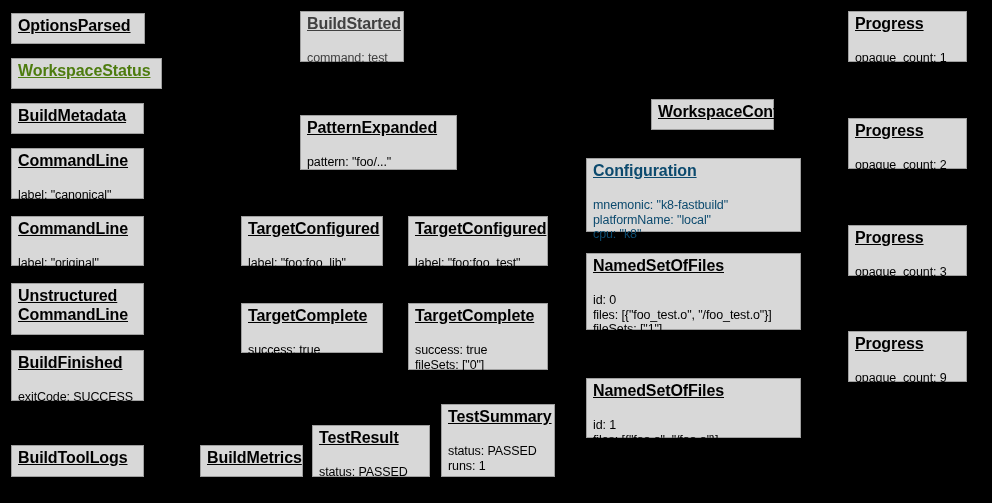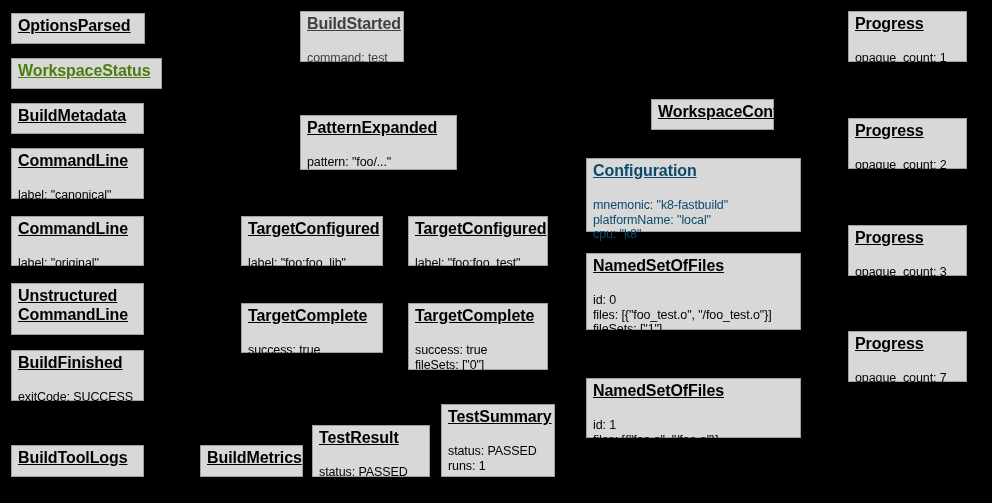--- a/index.html
+++ b/index.html
@@ -184,21 +184,21 @@
       <div class="node-fields">
         <div class="node-field">success: true</div>
         <div class="node-field">fileSets: ["0"]</div>
       </div>
     </div>
     <div class="node" style="left: 848px; top: 331px; width: 119px; height: 51px; background: rgb(216, 216, 216); border-color: rgb(160, 160, 160); color: rgb(0, 0, 0);">
       <div class="node-title-block">
         <div><span class="node-title">Progress</span></div>
       </div>
       <div class="node-fields">
-        <div class="node-field">opaque_count: 7</div>
+        <div class="node-field">opaque_count: 9</div>
       </div>
     </div>
     <div class="node" style="left: 11px; top: 350px; width: 133px; height: 51px; background: rgb(216, 216, 216); border-color: rgb(160, 160, 160); color: rgb(0, 0, 0);">
       <div class="node-title-block">
         <div><span class="node-title">BuildFinished</span></div>
       </div>
       <div class="node-fields">
         <div class="node-field">exitCode: SUCCESS</div>
       </div>
     </div>

